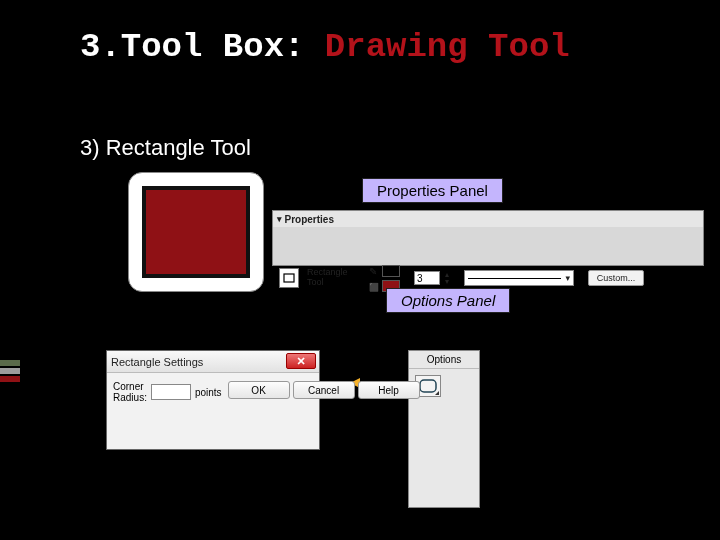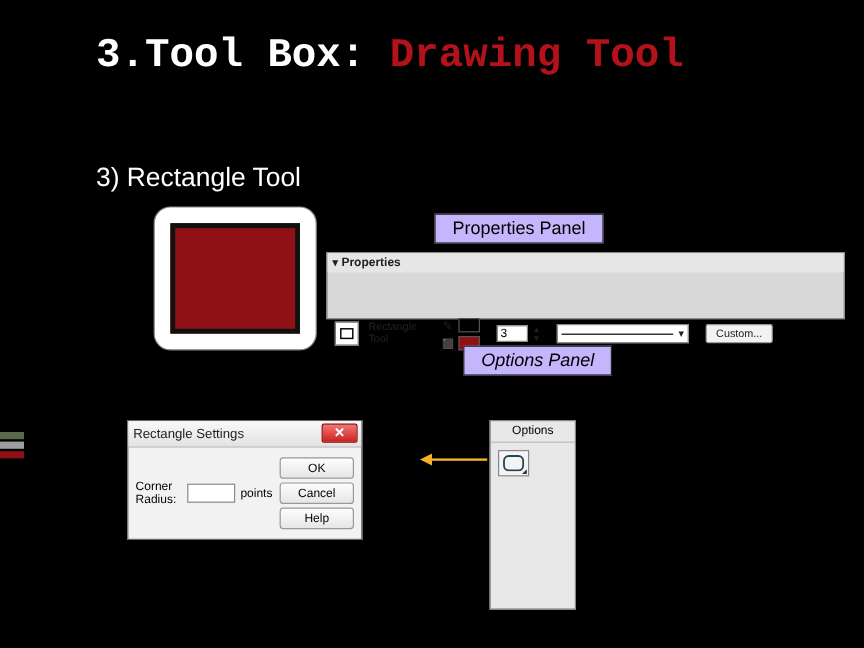--- a/index.html
+++ b/index.html
@@ -156,21 +156,21 @@
   .round-rect-btn .corner-tri {
     position:absolute; right:1px; bottom:1px;
     width:0;height:0;border-left:4px solid transparent;border-bottom:4px solid #333;
   }
 
   
   .dialog {
     position: absolute;
     top: 350px;
     left: 106px;
-    width: 196px;
+    width: 214px;
     height: 100px;
     background: #f2f2f2;
     border: 1px solid #666;
     box-shadow: 2px 2px 6px rgba(0,0,0,.5);
     font-size: 10px;
   }
   .dialog-titlebar {
     height: 22px;
     background: linear-gradient(#f9f9f9,#e2e2e2);
     display:flex; align-items:center;
@@ -184,21 +184,21 @@
     width: 30px; height: 16px;
     background: linear-gradient(#e77,#c22);
     border:1px solid #900; border-radius:2px;
     color:#fff; font-size:11px; font-weight:bold;
     display:flex; align-items:center; justify-content:center;
     line-height:1;
   }
   .dialog-body { display:flex; padding:8px 6px; gap:6px; }
   .dlg-left { display:flex; align-items:center; gap:4px; flex:1; }
   .dlg-input { width:40px; height:16px; background:#fff; border:1px solid #888; }
-  .dlg-buttons { display:flex; flex-direction:column; gap:3px; }
+  .dlg-buttons { display:flex; gap:3px; }
   .dlg-btn {
     width: 62px; height: 18px;
     background: linear-gradient(#fdfdfd,#e6e6e6);
     border:1px solid #999; border-radius:3px;
     font-size:10px; display:flex; align-items:center; justify-content:center;
   }
 
   
   .arrow {
     position:absolute;

